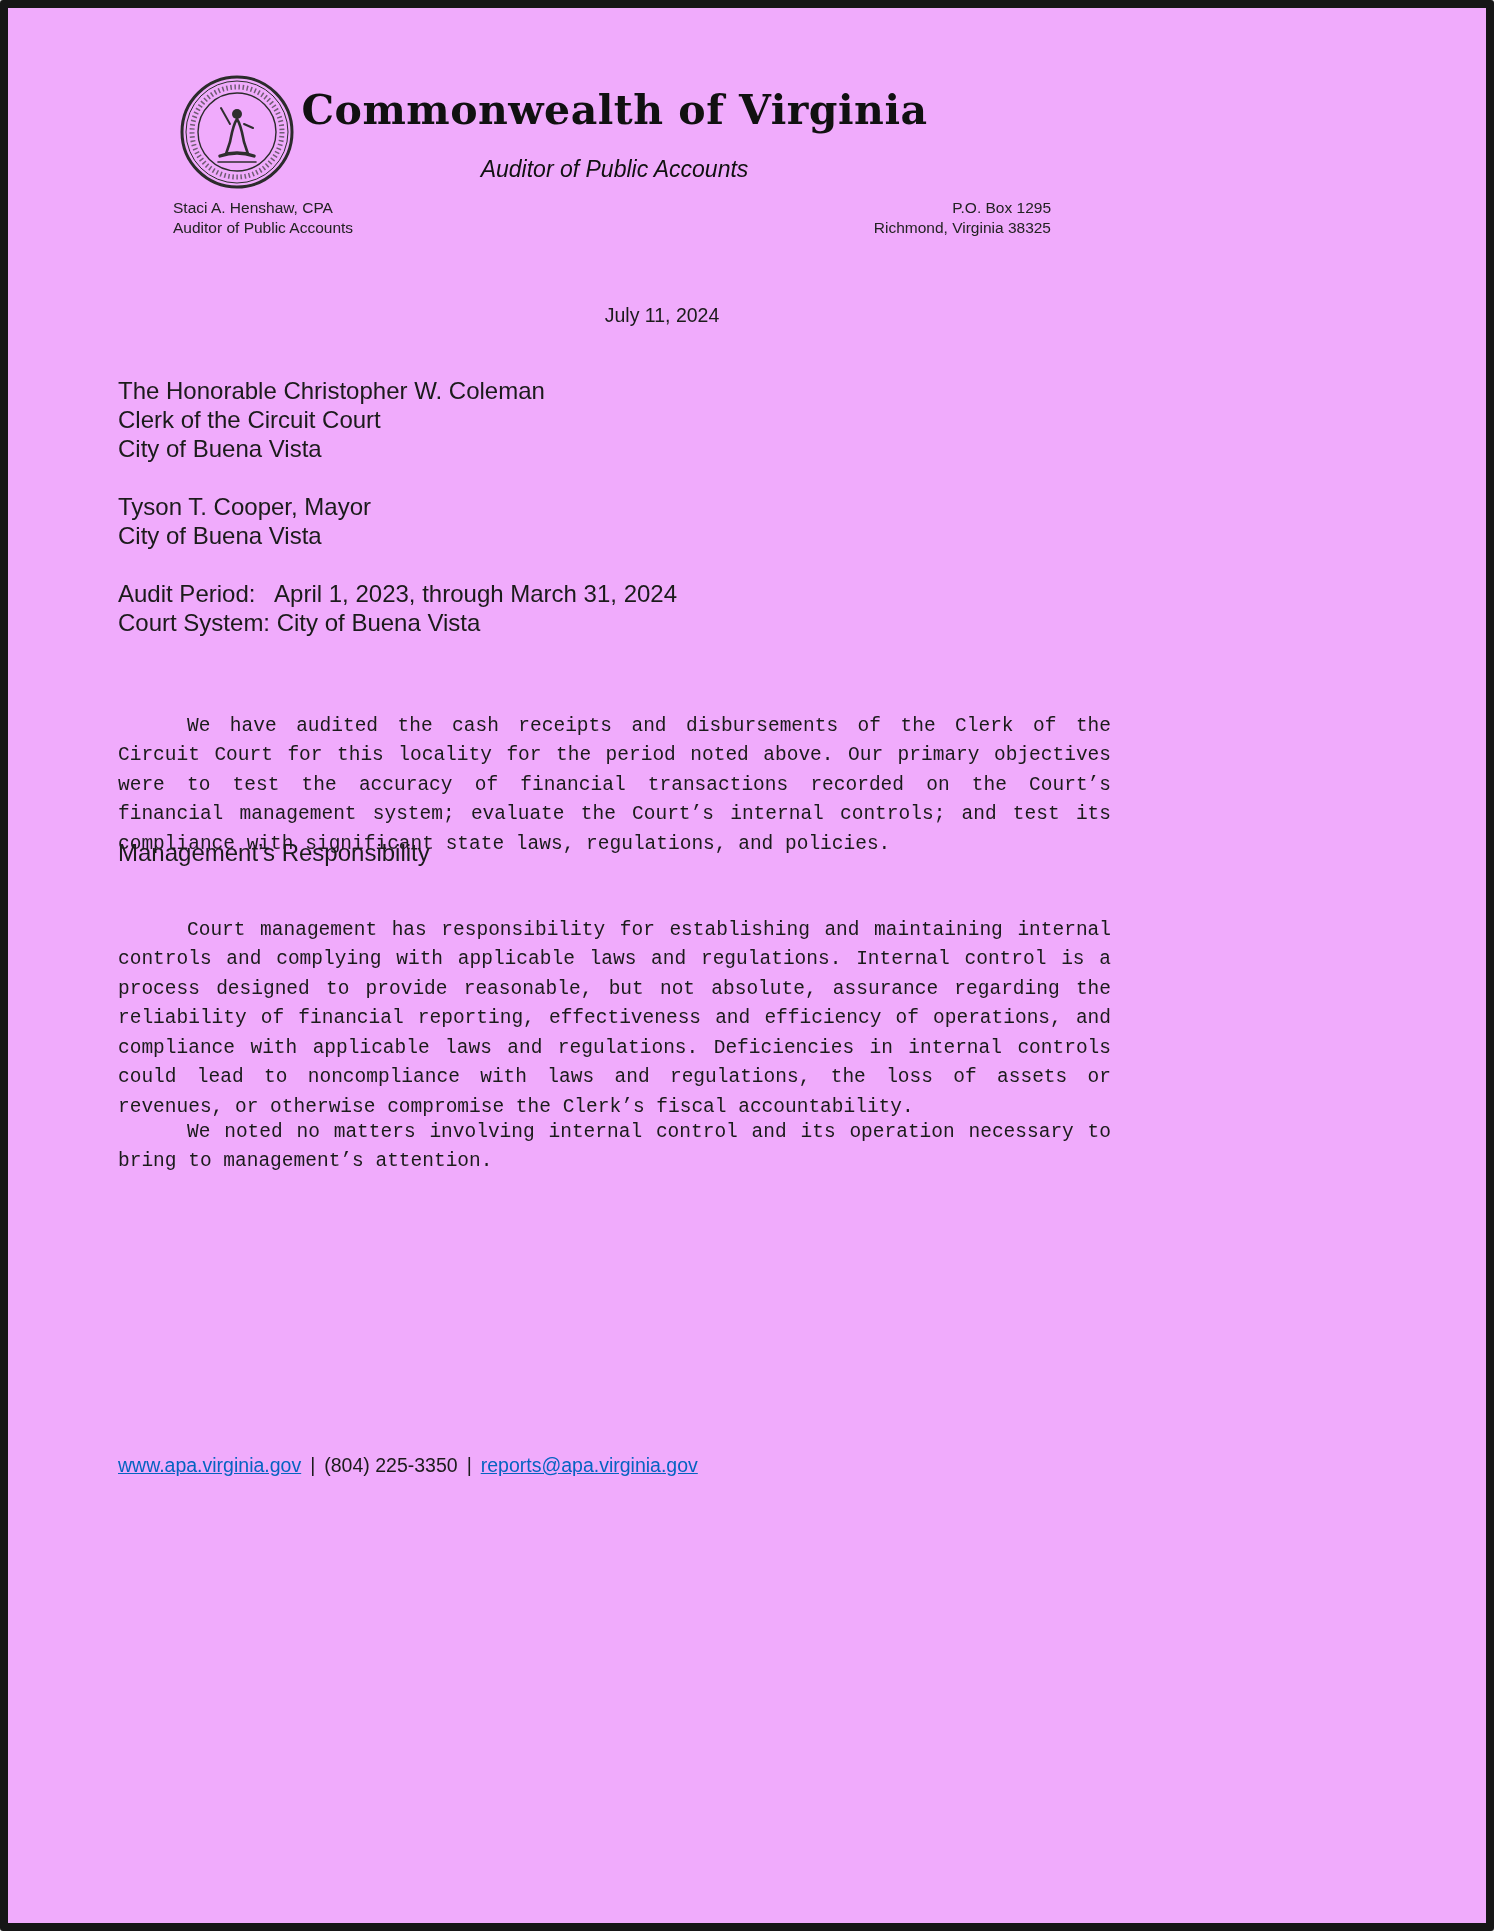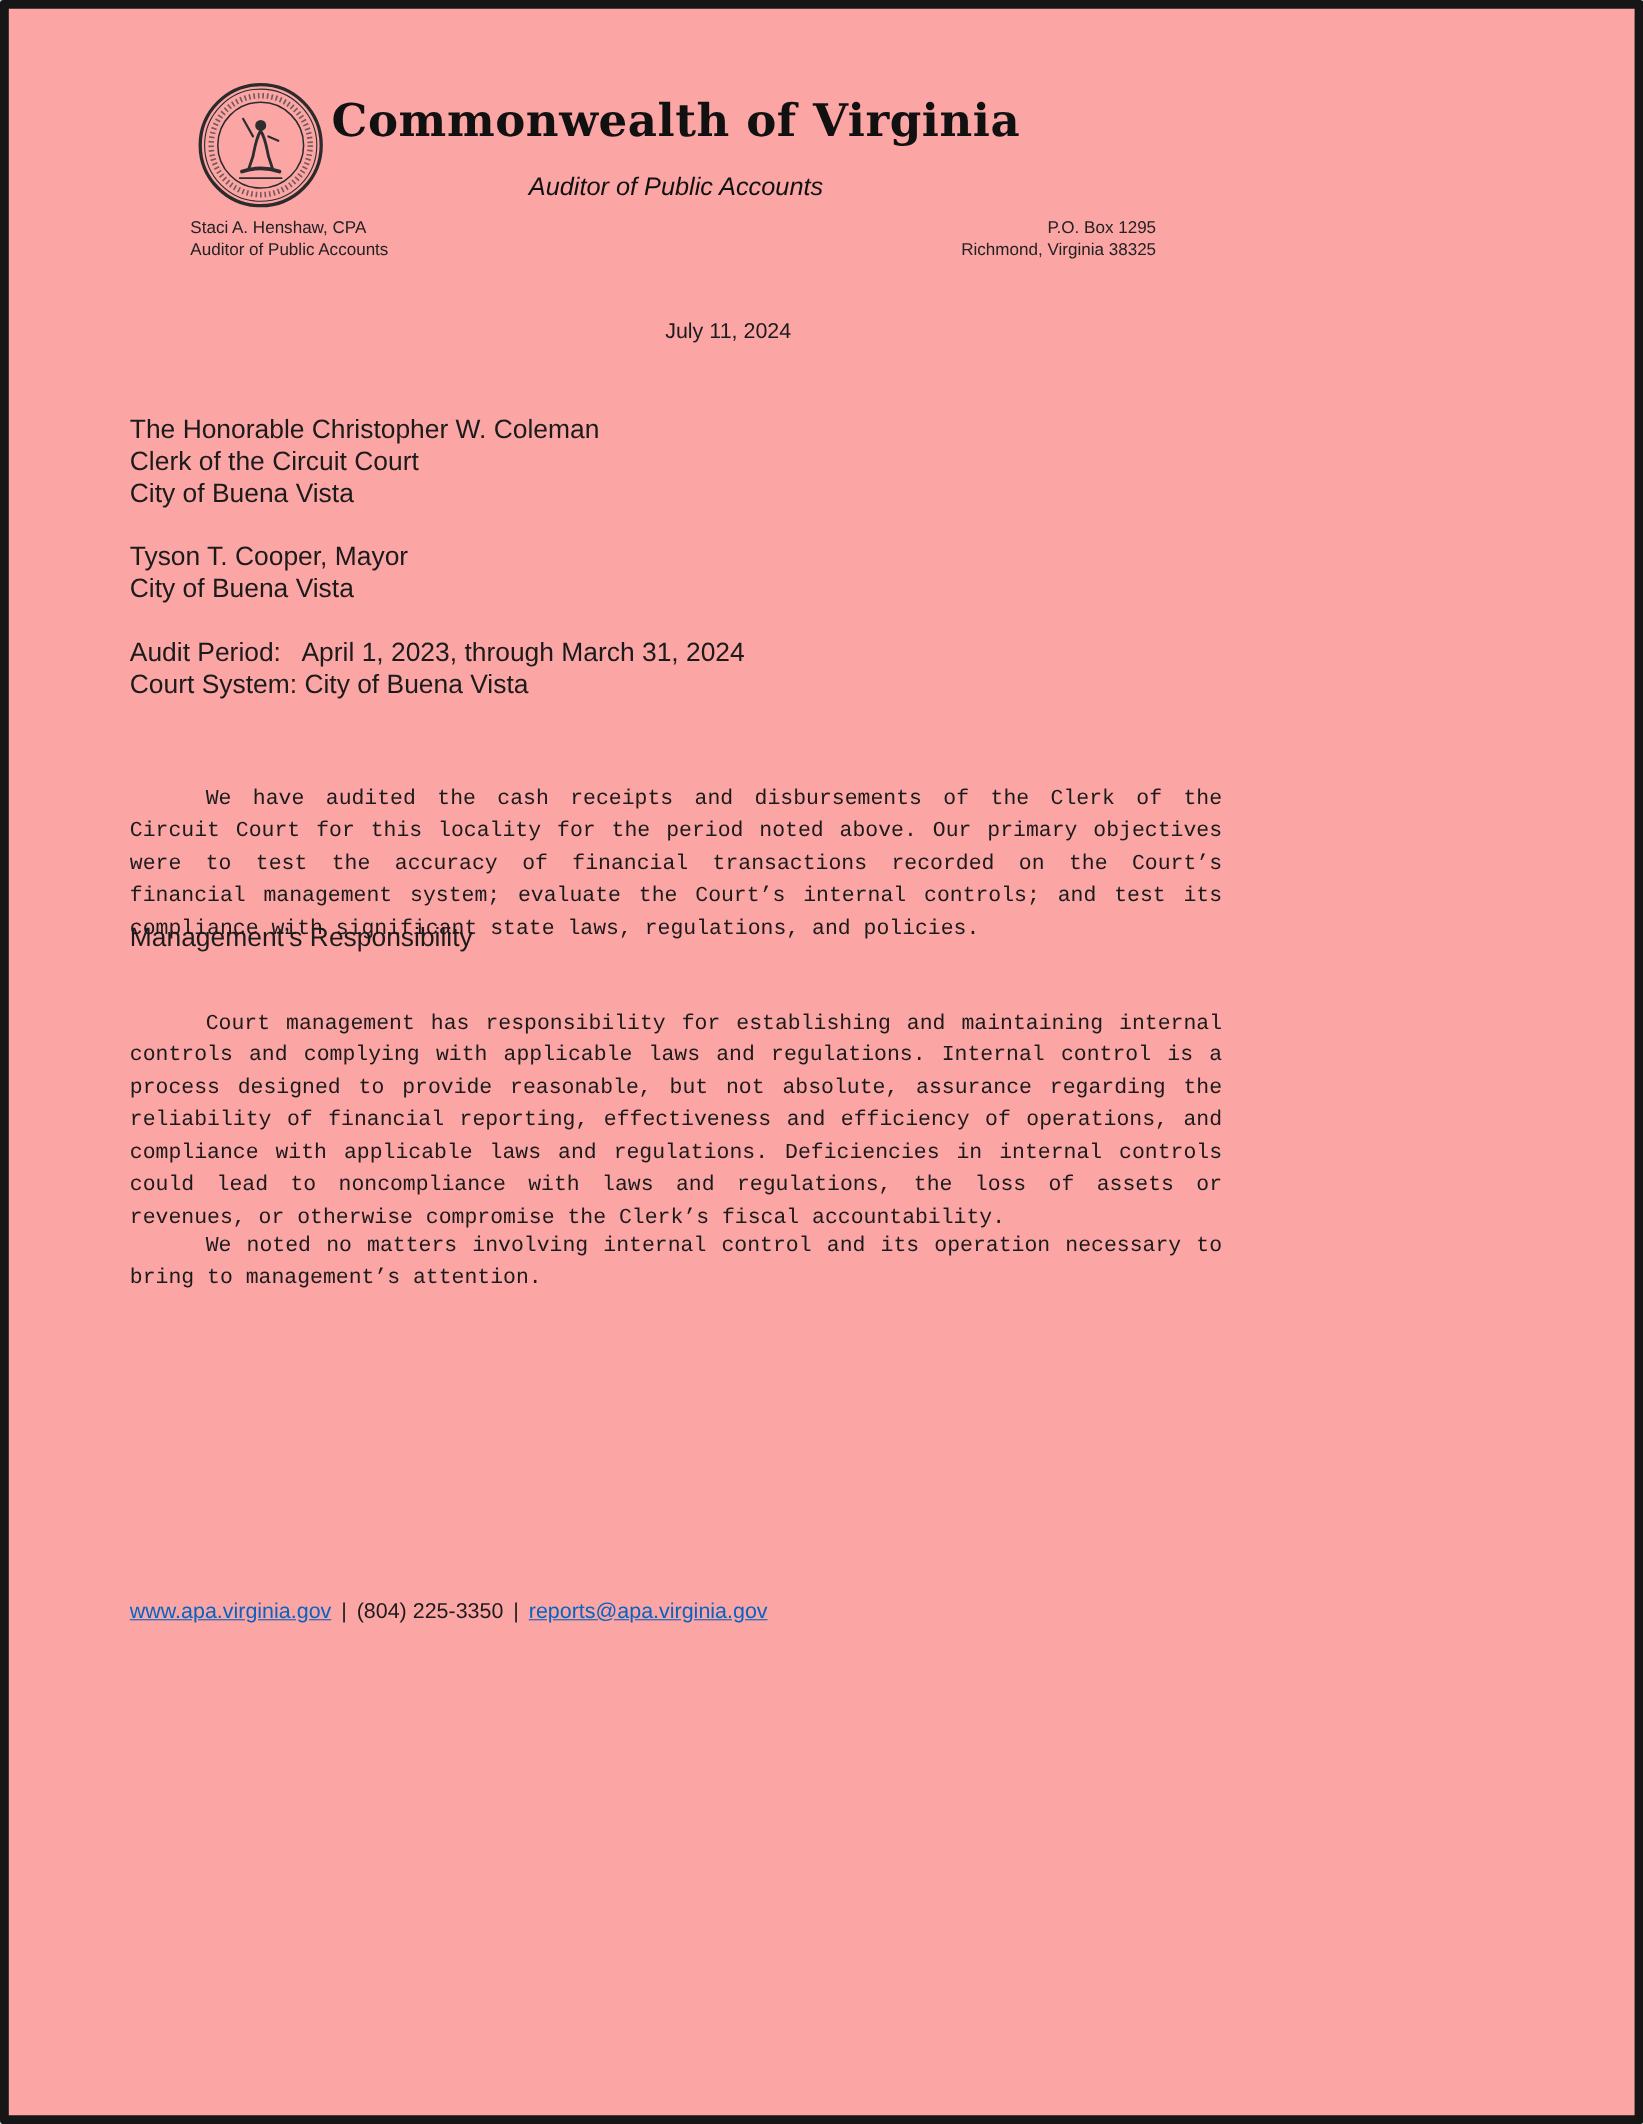--- a/index.html
+++ b/index.html
@@ -1,19 +1,19 @@
 <!DOCTYPE html>
 <html style="--link-color: #0563C1;"><head>
 <meta charset="utf-8">
 <style>
   html, body { margin: 0; padding: 0; background: #e9e9e9; }
   .page {
     position: relative;
     width: 1494px; height: 1931px;
-    background: #fca5a5;
+    background: #f0abfc;
     box-sizing: border-box;
     border: 8px solid #161616;
     border-radius: 3px;
     font-family: "Liberation Sans", sans-serif;
     color: #1b1b1b;
     overflow: hidden;
   }
   .seal { position: absolute; left: 172px; top: 64px; width: 114px; height: 120px; }
   .masthead { position: absolute; left: 110px; top: 78px; width: 993px; text-align: center; }
   .masthead h1 {
@@ -25,21 +25,21 @@
     color: #111;
   }
   .masthead .subtitle { margin-top: 22px; font-size: 23px; font-style: italic; color: #111; }
   .mast-row {
     position: absolute; left: 165px; top: 190px; width: 878px;
     display: flex; justify-content: space-between;
     font-size: 15.5px; line-height: 20px; color: #222;
   }
   .mast-right { text-align: right; }
   .date {
-    position: absolute; left: 110px; top: 282px; width: 993px;
+    position: absolute; left: 110px; top: 296px; width: 993px;
     text-align: center; padding-left: 95px; box-sizing: border-box;
     font-size: 19.5px;
   }
   .address { position: absolute; left: 110px; top: 368px; font-size: 24px; line-height: 29px; }
   .address div { white-space: pre-wrap; }
   .spacer { height: 29px; }
   .bodytext {
     position: absolute; left: 110px; width: 993px;
     font-size: 19.5px; line-height: 29.6px; text-align: justify;
   }

